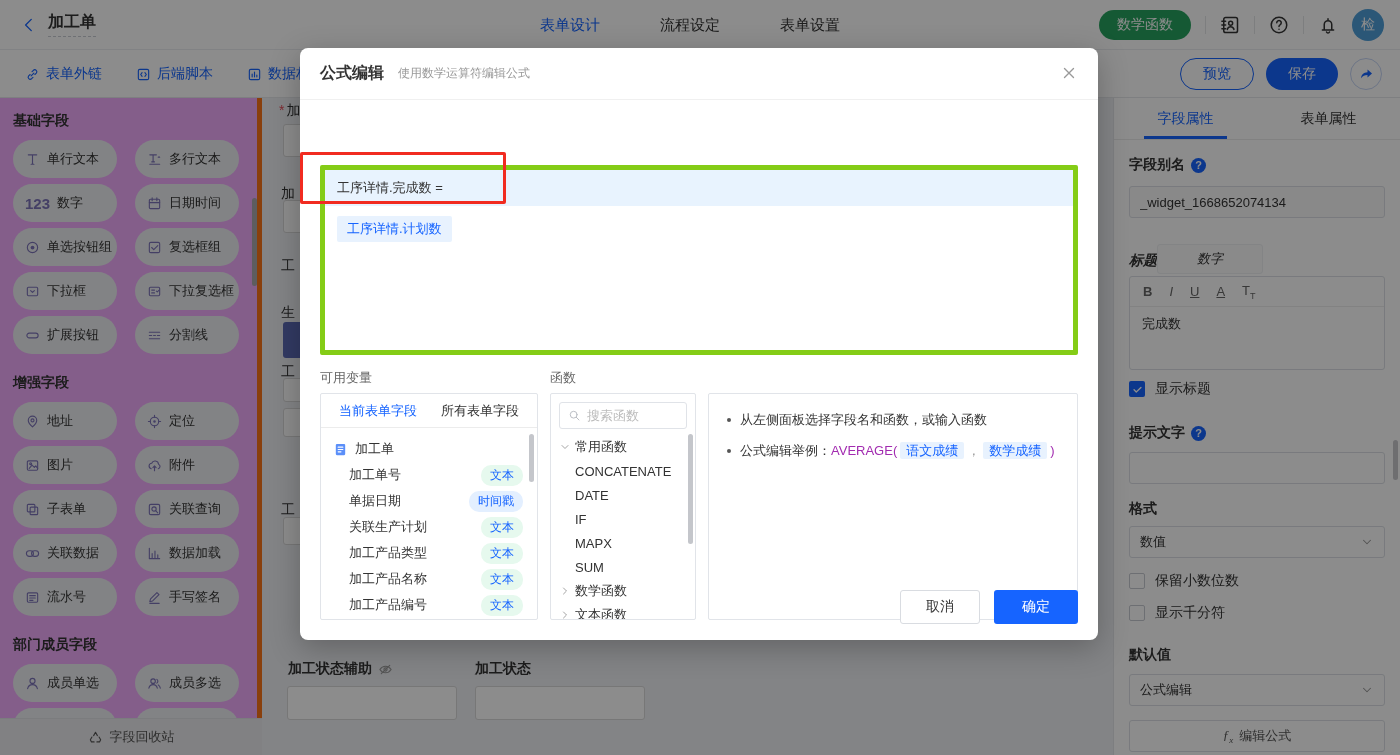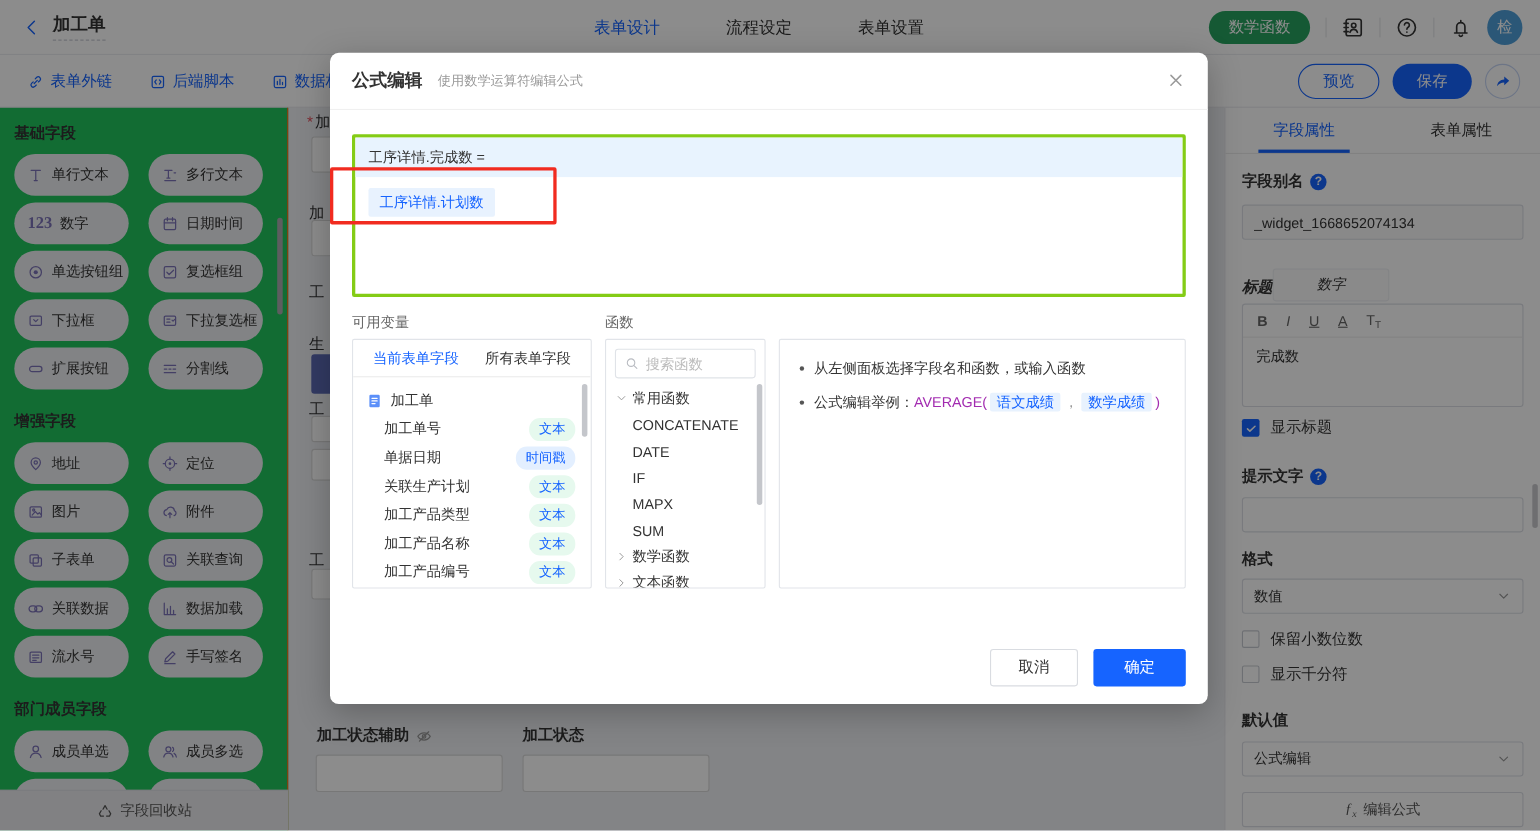--- a/index.html
+++ b/index.html
@@ -26,21 +26,21 @@
   .sub-links { position:absolute; left:25px; top:0; height:48px; display:flex; align-items:center; gap:34px; }
   .sub-link { display:flex; align-items:center; gap:6px; color:#1664ff; font-size:14px; cursor:pointer; white-space:nowrap; }
   .sub-link .ic { width:15px; height:15px; display:flex; }
   .sub-actions { position:absolute; right:18px; top:8px; display:flex; align-items:center; gap:12px; }
   .btn-outline-blue { height:32px; padding:0 22px; border:1px solid #1664ff; color:#1664ff; background:#fff; border-radius:16px; font-size:14px; display:flex; align-items:center; }
   .btn-blue { height:32px; padding:0 22px; border:none; color:#fff; background:#1664ff; border-radius:16px; font-size:14px; display:flex; align-items:center; }
   .btn-share { width:32px; height:32px; border:1px solid #c6d5f4; background:#fff; border-radius:50%; color:#1664ff; display:flex; align-items:center; justify-content:center; }
   .btn-share .ic { width:16px; height:16px; display:flex; }
 
   
-  .sidebar { position:absolute; left:0; top:98px; width:262px; bottom:0; background:#22c55e; border-right:1px solid #f97316; padding-top:14px; z-index:1;font-family:Liberation Serif, serif; }
+  .sidebar { position:absolute; left:0; top:98px; width:262px; bottom:0; background:#f0abfc; border-right:5px solid #f97316; padding-top:14px; z-index:1; }
   .sec-title { font-size:14px; font-weight:bold; color:#333; padding-left:13px; margin-bottom:10px; }
   .fields { display:grid; grid-template-columns:104px 104px; column-gap:18px; row-gap:6px; padding-left:13px; margin-bottom:20px; }
   .pill { height:38px; border-radius:19px; background:#edeff2; display:flex; align-items:center; gap:7px; padding-left:12px; font-size:13px; color:#333; cursor:pointer; overflow:hidden; white-space:nowrap; }
   .pill .ic { width:15px; height:15px; color:#7d74b8; display:flex; flex:none; }
   .pill .ltr { font-size:15px; font-weight:bold; color:#7d74b8; letter-spacing:0; }
   .recycle-bar { position:absolute; left:0; bottom:0; width:262px; height:37px; background:#ececef; border-top:1px solid #e0e2e6; display:flex; align-items:center; justify-content:center; gap:7px; font-size:13px; color:#555; z-index:2; }
   .recycle-bar .ic { width:15px; height:15px; display:flex; color:#555; }
   .side-scroll { position:absolute; left:252px; top:100px; width:5px; height:88px; background:#a9a9ae; border-radius:3px; z-index:2; }
 
   
@@ -84,21 +84,21 @@
   .win-scroll { position:absolute; left:1393px; top:440px; width:5px; height:40px; background:#c9c9cd; border-radius:3px; z-index:2; }
 
   
   .overlay { position:absolute; inset:0; background:rgba(0,0,0,0.45); z-index:10; }
   .modal { position:absolute; left:300px; top:48px; width:798px; height:592px; background:#fff; border-radius:8px; box-shadow:0 8px 30px rgba(0,0,0,.25); z-index:20; }
   .modal-head { height:52px; display:flex; align-items:center; padding:0 20px; border-bottom:1px solid #f0f0f0; }
   .modal-title { font-size:16px; font-weight:bold; color:#333; }
   .modal-sub { font-size:12px; color:#999; margin-left:14px; }
   .modal-close { position:absolute; right:20px; top:16px; width:18px; height:18px; color:#999; display:flex; cursor:pointer; }
   .modal-body { padding:22px 20px 0 20px; }
-  .formula-box { border:3px solid #84cc16; border-radius:2px; height:148px; overflow:hidden; }
+  .formula-box { border:5px solid #84cc16; border-radius:2px; height:190px; overflow:hidden;margin-top:43px; }
   .formula-lhs { height:36px; background:#e8f3fe; display:flex; align-items:center; padding:0 12px; font-size:13px; color:#333; }
   .formula-area { padding:10px 12px; }
   .token { display:inline-block; background:#e8f2fe; color:#1664ff; font-size:13px; padding:4px 10px; border-radius:2px; cursor:pointer; }
   .panel-labels { display:flex; margin-top:14px; font-size:13px; color:#666; }
   .pl-vars { width:230px; } .pl-fn { width:158px; }
   .panels { display:flex; gap:12px; margin-top:6px; height:227px; }
   .panel { border:1px solid #e1e4e9; border-radius:2px; background:#fff; position:relative; overflow:hidden; }
   .panel.vars { width:218px; }
   .panel.fns { width:146px; }
   .panel.info { flex:1; }

